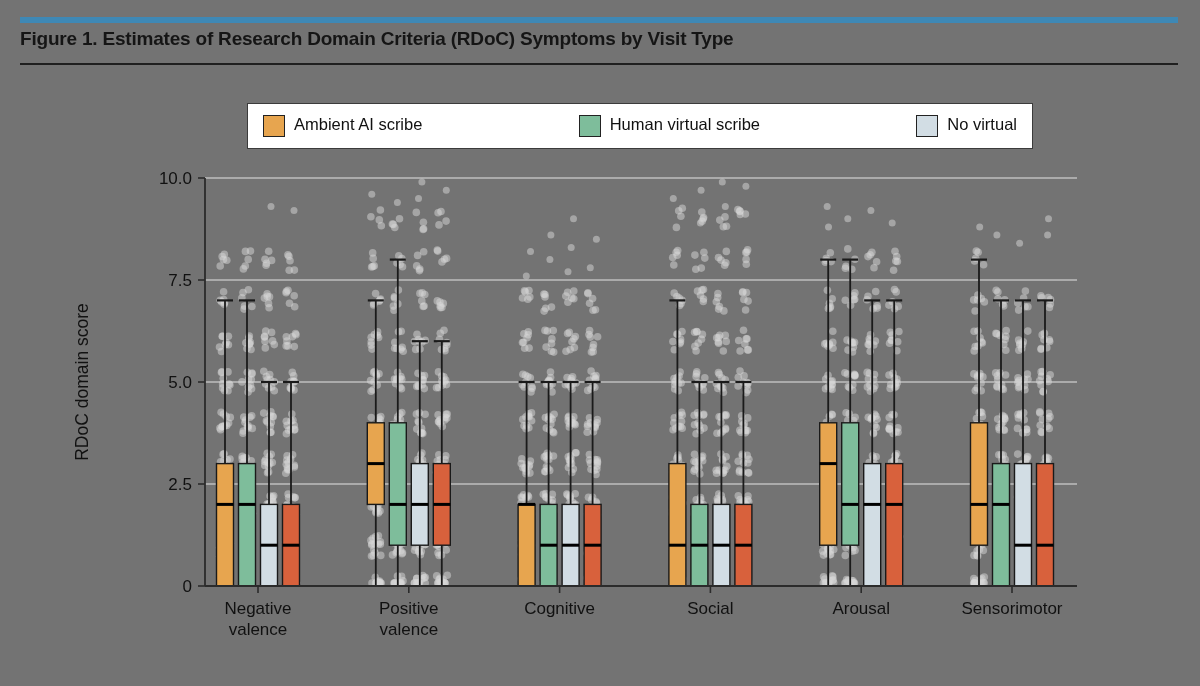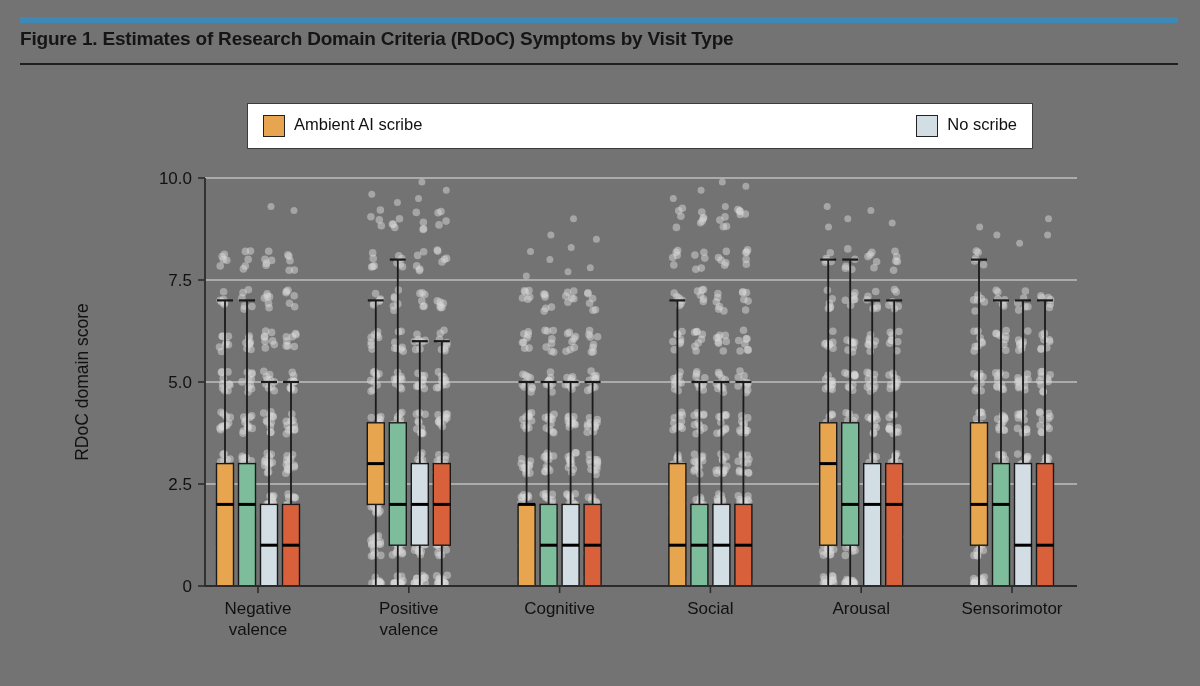--- a/index.html
+++ b/index.html
@@ -24,22 +24,26 @@
   <div class="accent-bar" style="background-color: rgb(62, 136, 181);"></div>
   <h1 class="figure-title">Figure 1. Estimates of Research Domain Criteria (RDoC) Symptoms by Visit Type</h1>
   <div class="title-rule"></div>
 
   <div class="legend">
     <div class="legend-item">
       <span class="swatch" style="background-color: rgb(231, 165, 79);"></span>
       <span class="legend-label">Ambient AI scribe</span>
     </div>
     <div class="legend-item">
+      <span class="swatch" style="background-color: rgb(126, 189, 155);"></span>
+      <span class="legend-label">Human virtual scribe</span>
+    </div>
+    <div class="legend-item">
       <span class="swatch" style="background-color: rgb(210, 221, 228);"></span>
-      <span class="legend-label">No scribe</span>
+      <span class="legend-label">No virtual</span>
     </div>
   </div>
 
   <svg id="chart" width="1200" height="686" viewBox="0 0 1200 686">
       <line x1="205" x2="1077" y1="484" y2="484" stroke="#E4E4E4" stroke-width="1.2"></line>
       <line x1="205" x2="1077" y1="382" y2="382" stroke="#E4E4E4" stroke-width="1.2"></line>
       <line x1="205" x2="1077" y1="280" y2="280" stroke="#E4E4E4" stroke-width="1.2"></line>
       <line x1="205" x2="1077" y1="178" y2="178" stroke="#E4E4E4" stroke-width="1.2"></line>
       <g fill="#D8D8D8" fill-opacity="0.5">
         <circle cx="228.0" cy="583.0" r="3.8"></circle>

